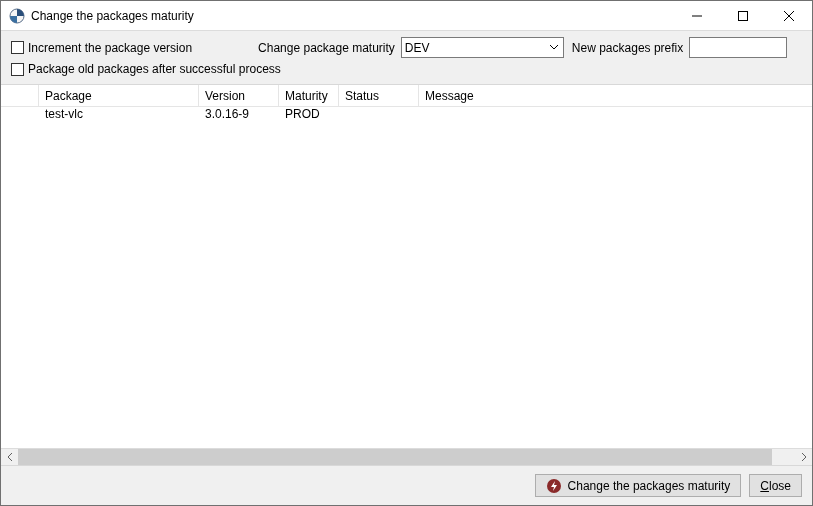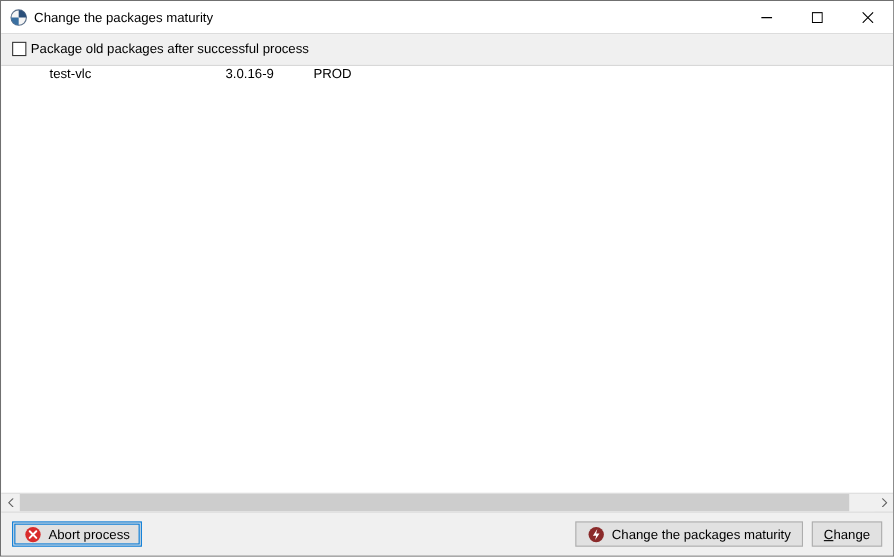--- a/index.html
+++ b/index.html
@@ -81,26 +81,53 @@
     <svg width="10" height="10" viewBox="0 0 10 10">
         <path d="M0 0 L10 10 M10 0 L0 10" stroke="#000" stroke-width="1"></path>
       </svg>
   </div>
 </div>
 
 <div class="options">
   <div class="opt-row">
     <div class="chk-wrap">
       <span class="chk"></span>
+      <span class="label">Increment the package version</span>
+    </div>
+    <div style="width:66px;"></div>
+    <span class="label" style="margin-right:6px;">Change package maturity</span>
+    <div class="combo">
+      <span>DEV</span>
+      <span class="arrow">
+        <svg width="8" height="5" viewBox="0 0 8 5">
+            <path d="M0 0 L4 4 L8 0" fill="none" stroke="#000" stroke-width="1"></path>
+          </svg>
+      </span>
+    </div>
+    <div style="width:8px;"></div>
+    <span class="label" style="margin-right:6px;">New packages prefix</span>
+    <div class="textbox"></div>
+  </div>
+  <div class="opt-row">
+    <div class="chk-wrap">
+      <span class="chk"></span>
       <span class="label">Package old packages after successful process</span>
     </div>
   </div>
 </div>
 
 <div class="table-wrap">
+  <div class="headers">
+    <div class="hcell c-gutter"></div>
+    <div class="hcell c-package">Package</div>
+    <div class="hcell c-version">Version</div>
+    <div class="hcell c-maturity">Maturity</div>
+    <div class="hcell c-status">Status</div>
+    <div class="hcell c-message">Message</div>
+  </div>
   <div class="rows">
     <div class="row">
       <div class="rcell c-gutter"></div>
       <div class="rcell c-package">test-vlc</div>
       <div class="rcell c-version">3.0.16-9</div>
       <div class="rcell c-maturity">PROD</div>
       <div class="rcell c-status"></div>
       <div class="rcell c-message"></div>
     </div>
   </div>
@@ -115,35 +142,26 @@
     </div>
     <div class="btn">
       <svg width="6" height="8" viewBox="0 0 6 8">
           <path d="M1 0 L5 4 L1 8" fill="none" stroke="#606060" stroke-width="1"></path>
         </svg>
     </div>
   </div>
 </div>
 
 <div class="bottombar">
-  <div class="btn3d focus">
-    <span class="icon-c">
-      <svg width="16" height="16" viewBox="0 0 16 16">
-        <circle cx="8" cy="8" r="7" fill="#d92c2c"></circle>
-        <path d="M5 5 L11 11 M11 5 L5 11" stroke="#fff" stroke-width="1.8" stroke-linecap="round"></path>
-      </svg>
-    </span>
-    <span>Abort process</span>
-  </div>
   <div class="spacer-sm"></div>
   <div class="btn3d">
     <span class="icon-c">
       <svg width="16" height="16" viewBox="0 0 16 16">
         <circle cx="8" cy="8" r="7" fill="#8a2a2a"></circle>
         <path d="M9 3 L5 9 L8 9 L7 13 L11 7 L8 7 Z" fill="#fff"></path>
       </svg>
     </span>
     <span>Change the packages maturity</span>
   </div>
   <div class="btn3d">
-    <span class="underline-first">Change</span>
+    <span class="underline-first">Close</span>
   </div>
 </div>
 
 </body></html>

